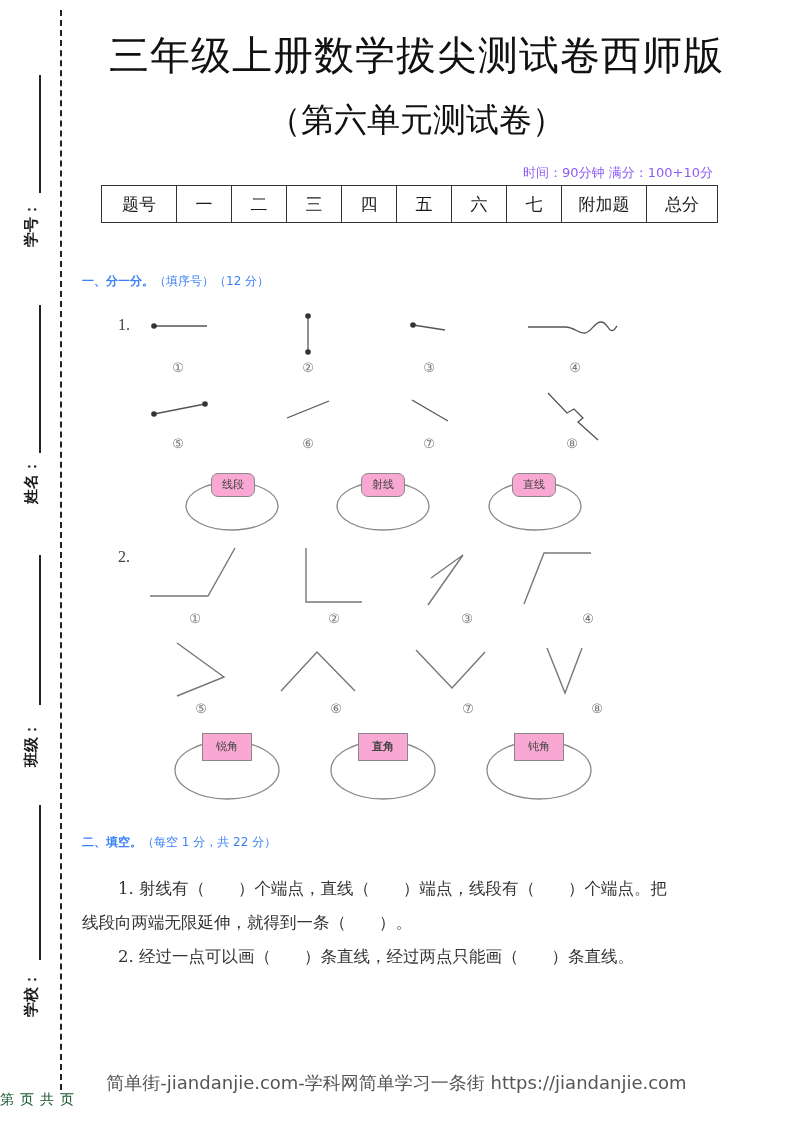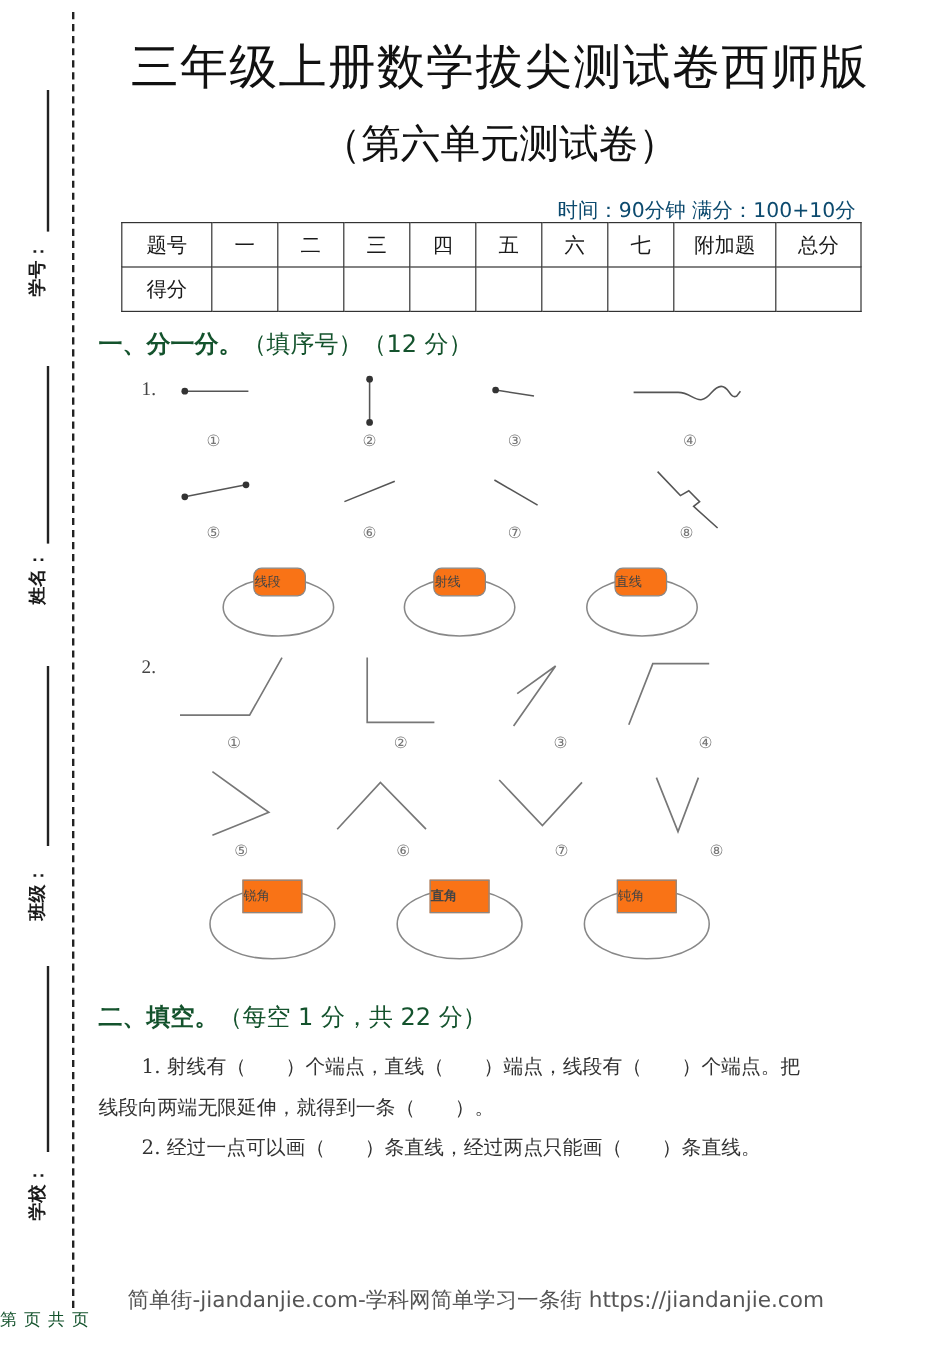--- a/index.html
+++ b/index.html
@@ -5,31 +5,31 @@
   html, body { margin: 0; padding: 0; background: #ffffff; }
   body { width: 793px; height: 1122px; position: relative; overflow: hidden;
          font-family: "DejaVu Sans", "Liberation Sans", sans-serif; color: #1a1a1a; }
   .abs { position: absolute; }
   .dash-line { position: absolute; left: 60px; top: 10px; height: 1080px; border-left: 2px dashed #222; }
   .side-line { position: absolute; left: 39px; width: 2px; background: #222; }
   .side-label { position: absolute; left: 20px; width: 22px; font-size: 15px; font-weight: bold;
                 transform: rotate(-90deg); transform-origin: center; white-space: nowrap; text-align: center; line-height: 22px; }
   .title { left: 0; width: 833px; top: 28px; text-align: center; font-size: 40px; letter-spacing: 1px; color: #111; }
   .subtitle { left: 0; width: 833px; top: 98px; text-align: center; font-size: 33px; color: #111; }
-  .meta { right: 80px; top: 164px; font-size: 17px; color: #0c4a6e; }
+  .meta { right: 80px; top: 164px; font-size: 13px; color: #8b5cf6; }
   table.score { position: absolute; left: 101px; top: 185px; width: 617px; border-collapse: collapse; border-radius: 25px; }
   table.score td { border: 1.5px solid #333; height: 34px; text-align: center; font-size: 17px; }
   table.score td:first-child { width: 72px; }
-  .sec-head { font-size: 20px; color: #14532d; }
+  .sec-head { font-size: 12px; color: #3b82f6; }
   .sec-head b { font-weight: bold; }
   .qnum { font-family: "Liberation Serif", serif; font-size: 16px; color: #444; }
   .circ { font-family: "DejaVu Serif", serif; font-size: 13px; color: #777; width: 20px; text-align: center; }
   svg { position: absolute; overflow: visible; }
-  .tag { position: absolute; background: #f97316; border: 1.3px solid #888; font-family: "DejaVu Serif", serif;
-         font-size: 11px; color: #444; text-align: left; line-height: 22px; height: 22px; }
+  .tag { position: absolute; background: #f9a8d4; border: 1.3px solid #888; font-family: "DejaVu Serif", serif;
+         font-size: 11px; color: #444; text-align: center; line-height: 22px; height: 22px; }
   .tag.round { border-radius: 7px; }
   .fill { font-family: "DejaVu Serif", "Liberation Serif", serif; font-size: 16.5px; color: #333; }
   .footer1 { left: 0; width: 793px; top: 1071px; text-align: center; font-size: 18px; color: #555; }
   .footer2 { left: 0; width: 662px; top: 1091px; font-size: 14px; color: #14532d; letter-spacing: 6px; }
 </style>
 </head>
 <body>
 
 <div class="dash-line"></div>
 <div class="side-line" style="top:75px;height:118px;"></div>
@@ -51,32 +51,20 @@
     <td>题号</td>
     <td>一</td>
     <td>二</td>
     <td>三</td>
     <td>四</td>
     <td>五</td>
     <td>六</td>
     <td>七</td>
     <td style="width:82px;">附加题</td>
     <td style="width:68px;">总分</td>
-  </tr>
-  <tr>
-    <td>得分</td>
-    <td></td>
-    <td></td>
-    <td></td>
-    <td></td>
-    <td></td>
-    <td></td>
-    <td></td>
-    <td></td>
-    <td></td>
   </tr>
 </tbody>
   </table>
 
 <div class="abs sec-head" style="left:82px;top:273px;">
   <b>一、分一分。</b><span>（填序号）（12 分）</span>
 </div>
 
 <div class="abs qnum" style="left:118px;top:316px;">1.</div>
 

